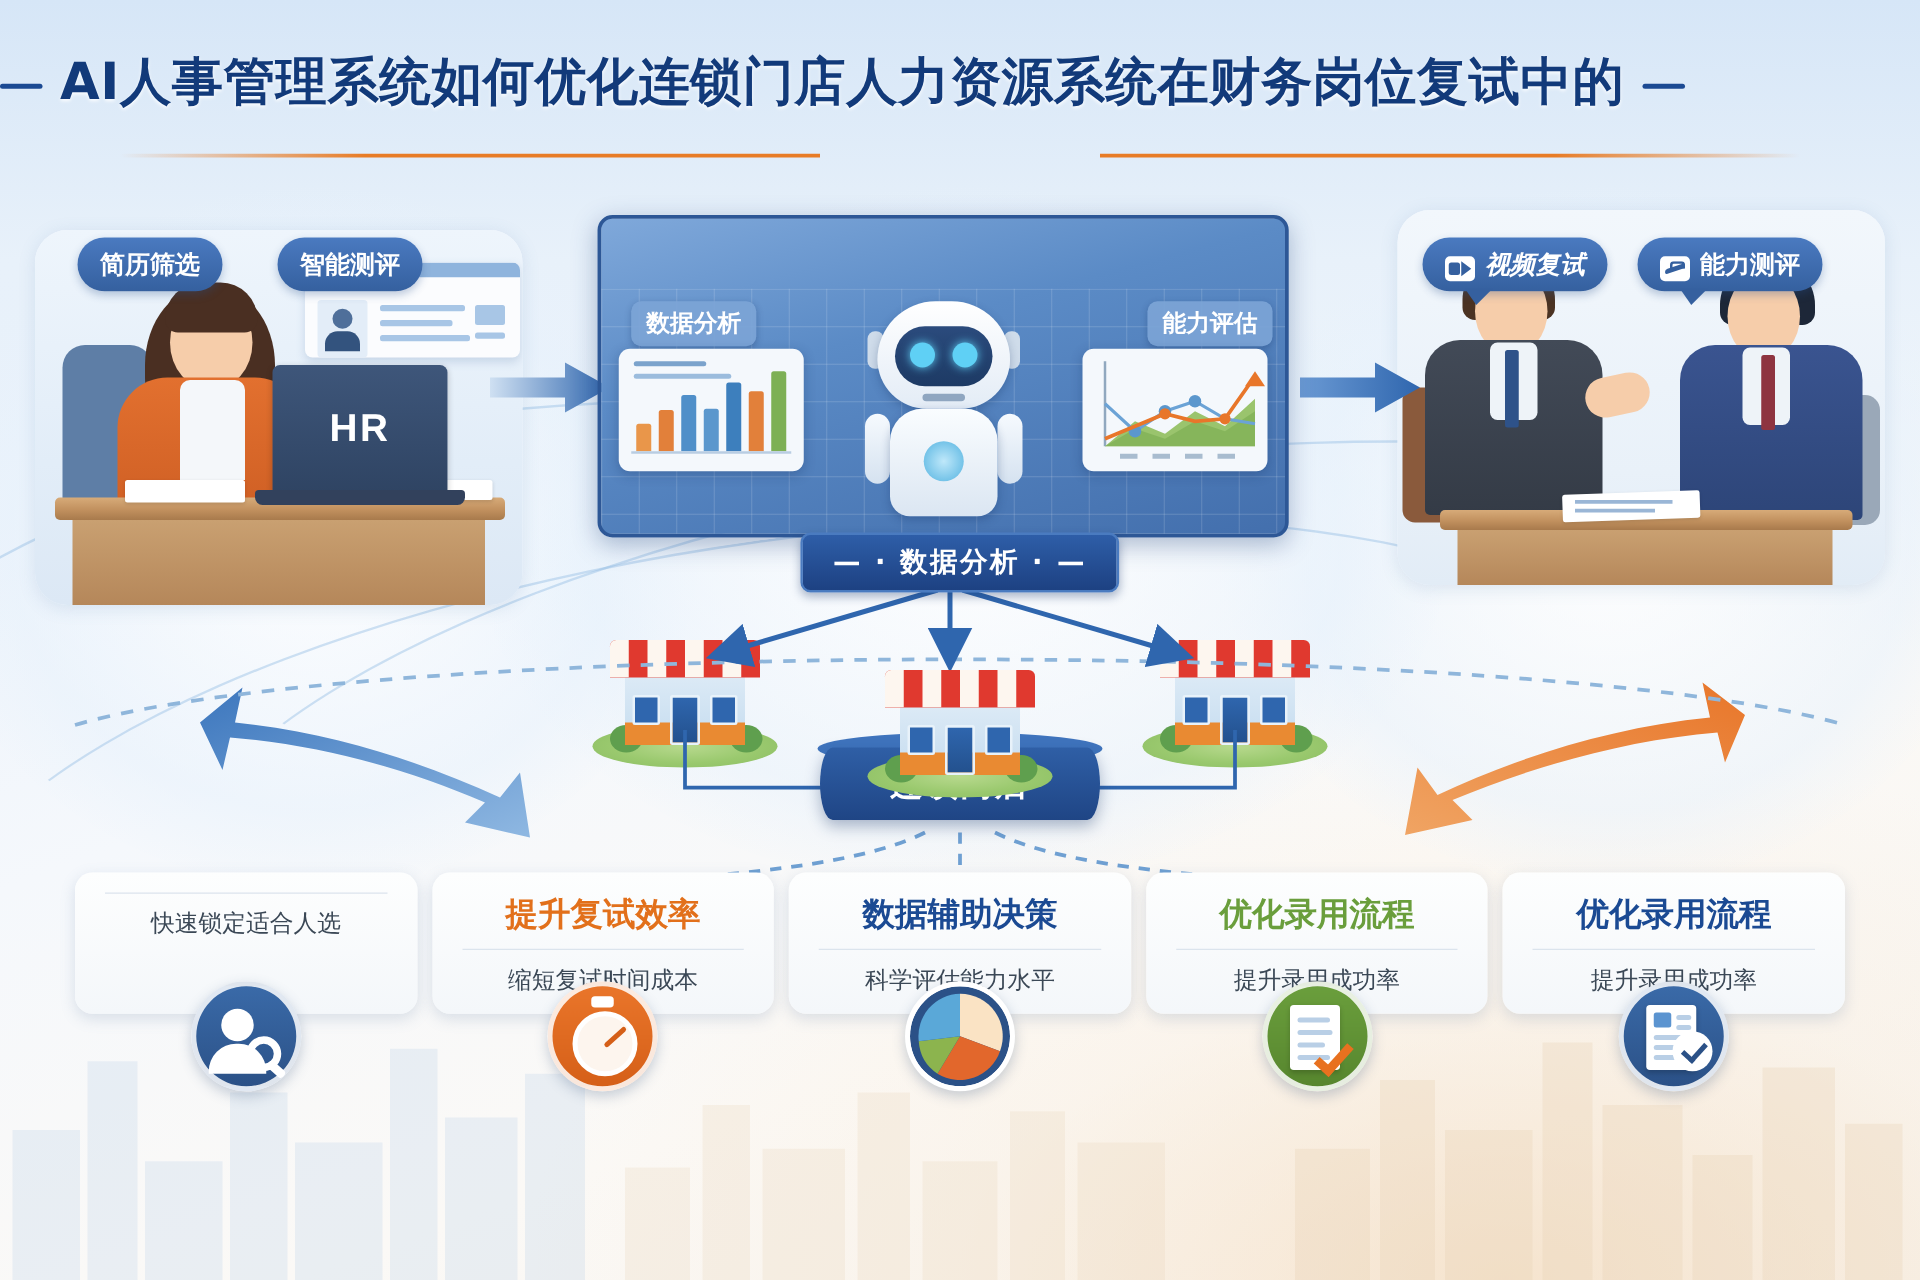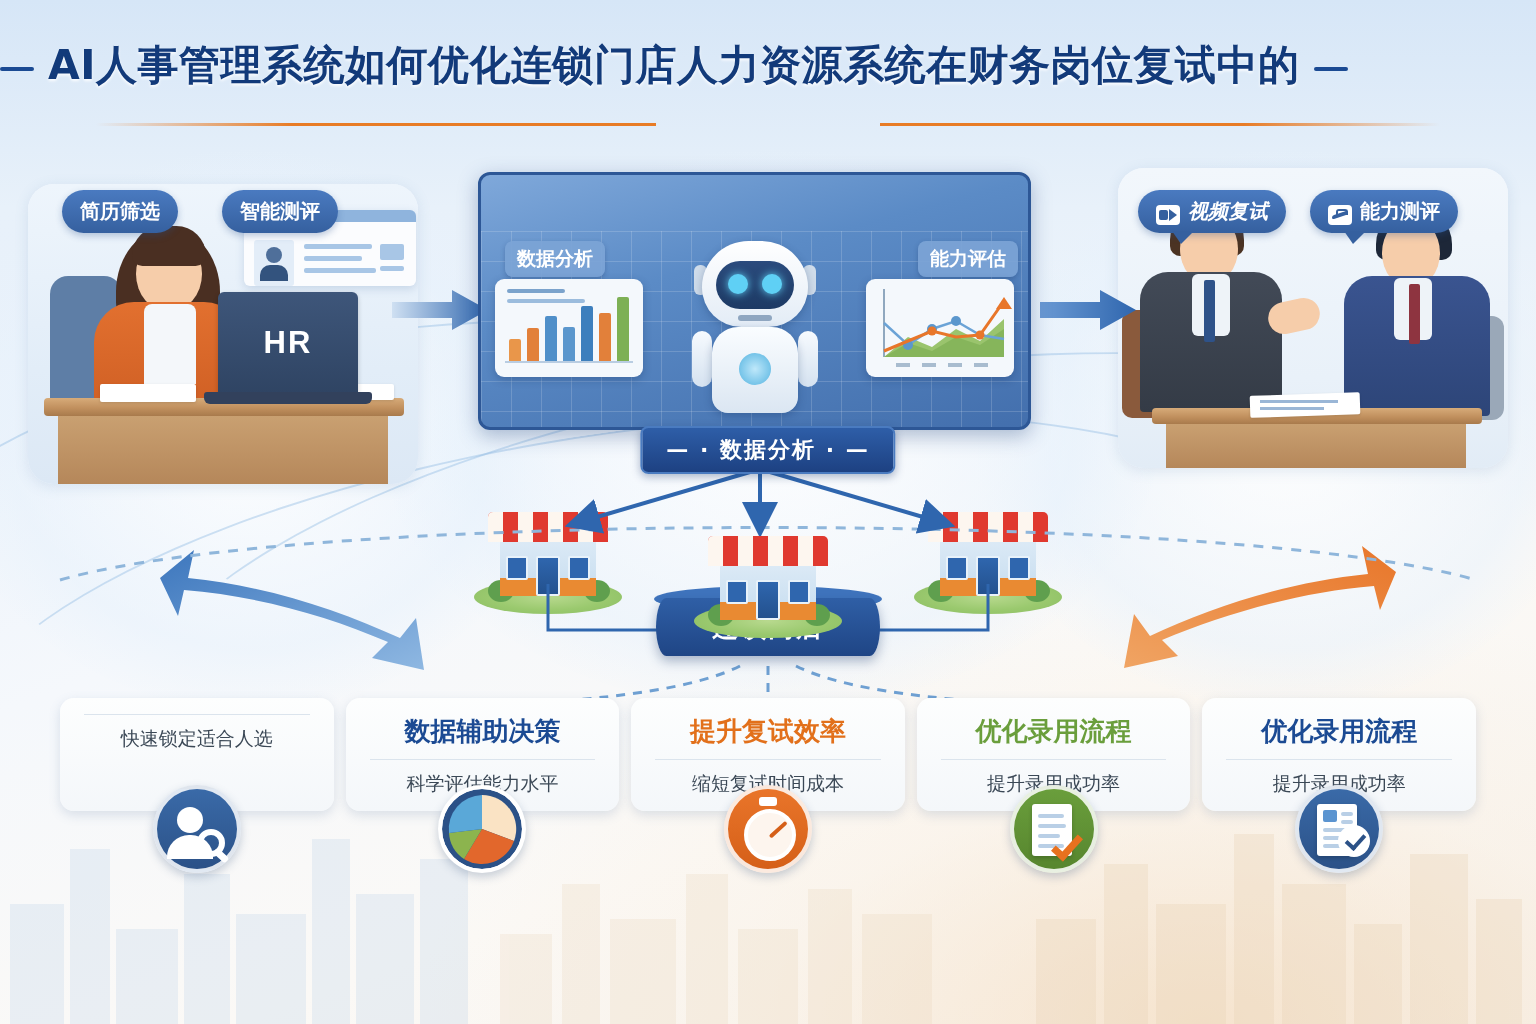--- a/index.html
+++ b/index.html
@@ -553,43 +553,43 @@
 
   <div class="card">
     <div class="card-div"></div>
     <div class="card-sub">快速锁定适合人选</div>
     <div class="card-icon ci-person">
       <span class="mag"></span>
     </div>
   </div>
 
   <div class="card">
+    <div class="card-title" style="color:#e2701b;">提升复试效率</div>
+    <div class="card-div"></div>
+    <div class="card-sub">缩短复试时间成本</div>
+    <div class="card-icon ci-stop">
+      <span class="stop-btn"></span>
+      <span class="stop-face">
+        <span class="stop-hand"></span>
+      </span>
+    </div>
+  </div>
+
+  <div class="card">
     <div class="card-title" style="color:#1b4a93;">数据辅助决策</div>
     <div class="card-div"></div>
     <div class="card-sub">科学评估能力水平</div>
     <div class="card-icon ci-pie">
       <svg width="80" height="80" viewBox="0 0 80 80">
         <circle cx="40" cy="40" r="40" fill="#2b5187"></circle>
         <path d="M40,40 L40,6 A34,34 0 0,1 72,52 Z" fill="#fae3c4"></path>
         <path d="M40,40 L72,52 A34,34 0 0,1 22,70 Z" fill="#e2672c"></path>
         <path d="M40,40 L22,70 A34,34 0 0,1 7,44 Z" fill="#8cb44e"></path>
         <path d="M40,40 L7,44 A34,34 0 0,1 40,6 Z" fill="#5aa8d8"></path>
       </svg>
-    </div>
-  </div>
-
-  <div class="card">
-    <div class="card-title" style="color:#e2701b;">提升复试效率</div>
-    <div class="card-div"></div>
-    <div class="card-sub">缩短复试时间成本</div>
-    <div class="card-icon ci-stop">
-      <span class="stop-btn"></span>
-      <span class="stop-face">
-        <span class="stop-hand"></span>
-      </span>
     </div>
   </div>
 
   <div class="card">
     <div class="card-title" style="color:#6a9e3c;">优化录用流程</div>
     <div class="card-div"></div>
     <div class="card-sub">提升录用成功率</div>
     <div class="card-icon ci-doc-green">
       <span class="doc">
         <i style="top:10px;width:26px;"></i>

